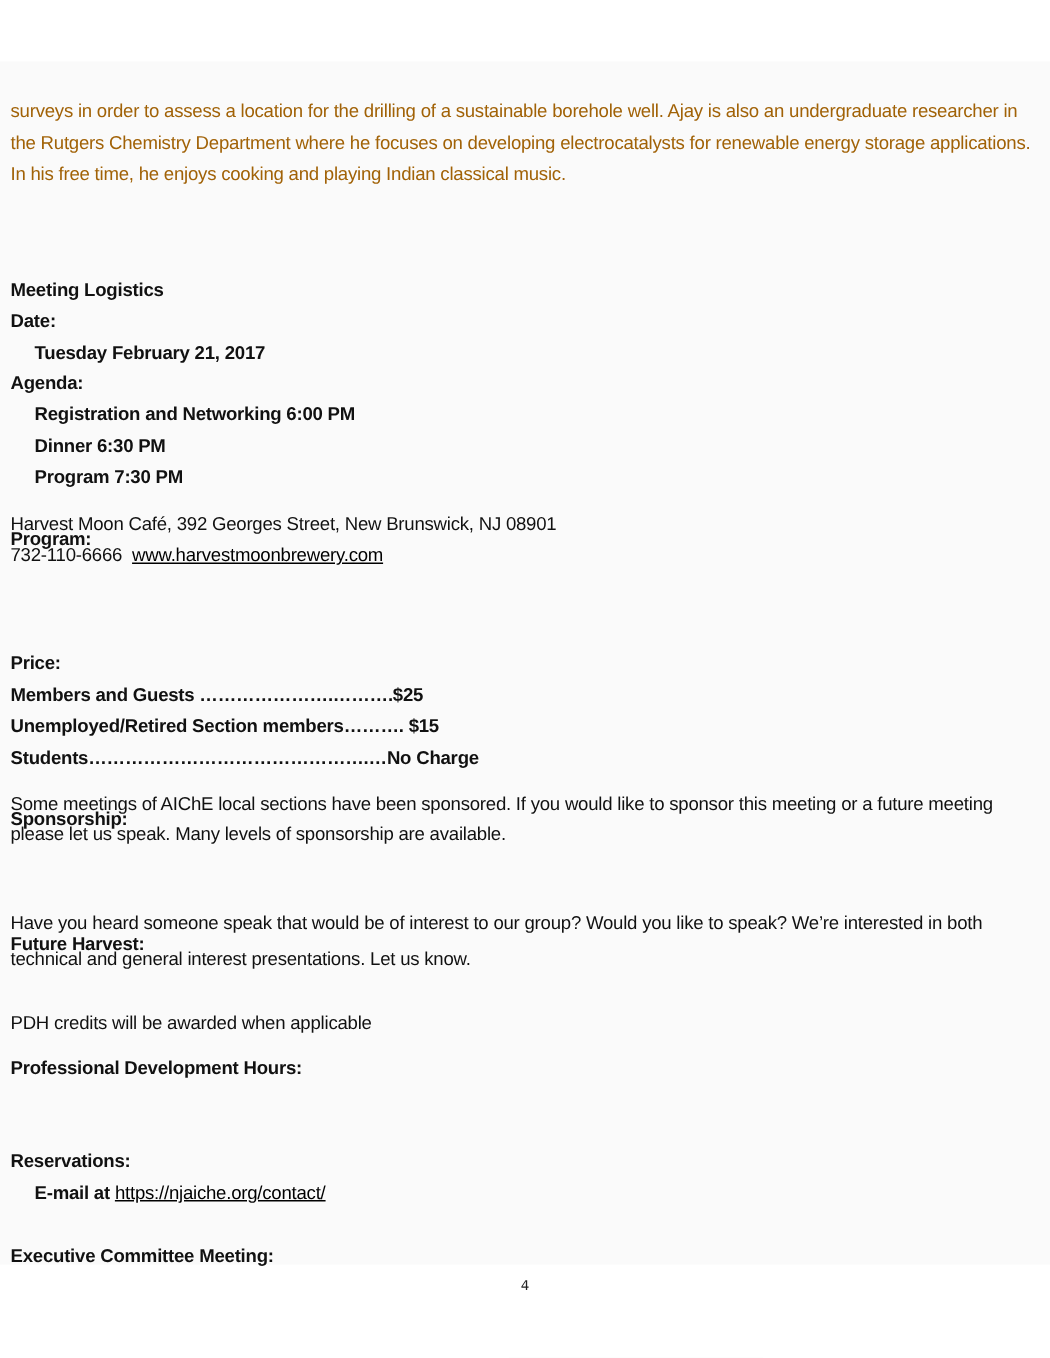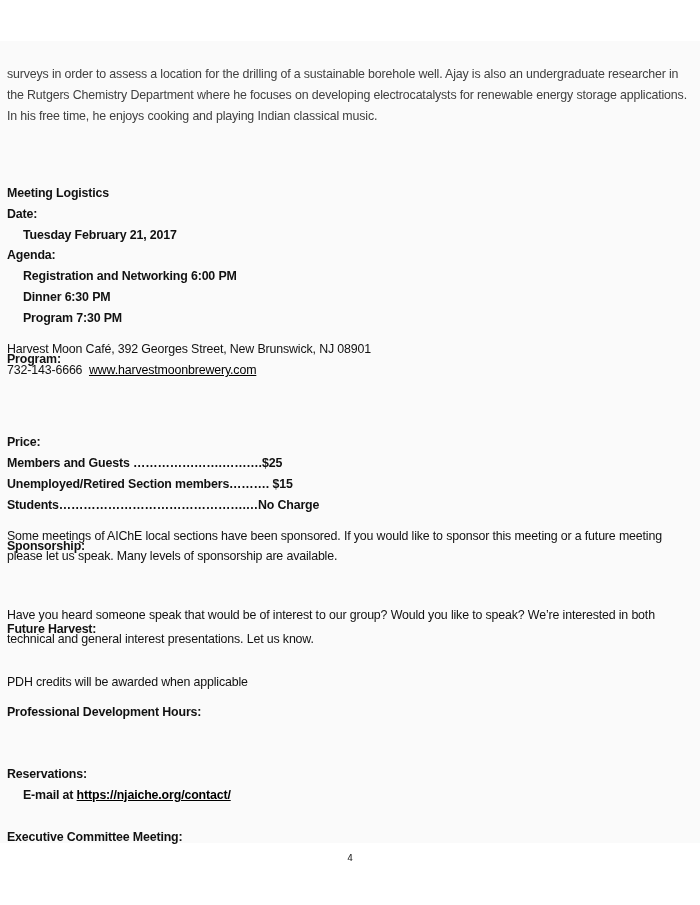--- a/index.html
+++ b/index.html
@@ -10,21 +10,21 @@
   }
   .band {
     position: absolute; left: 0; top: 41px; width: 700px; height: 802px;
     background: #fafafa;
   }
   .line {
     position: absolute; left: 7px; white-space: nowrap;
     font-size: 12.4px; line-height: 16px; color: #111;
     letter-spacing: -0.15px;
   }
-  .gray { color: #404040; }
+  .gray { color: #a16207; }
   .b { font-weight: bold; margin-top: 31px; }
   .ind { left: 23px; }
   a.link { color: #000000; text-decoration: underline; }
   .page-num {
     position: absolute; left: 0; width: 700px; top: 853px; text-align: center;
     font-size: 9px; color: #222; font-family: "DejaVu Sans", sans-serif;
   }
 </style>
 </head>
 <body>
@@ -39,39 +39,39 @@
 <div class="line b" style="top:175px">Date:</div>
 <div class="line b ind" style="top:196px">Tuesday February 21, 2017</div>
 <div class="line b" style="top:216px">Agenda:</div>
 <div class="line b ind" style="top:237px">Registration and Networking 6:00 PM</div>
 <div class="line b ind" style="top:258px">Dinner 6:30 PM</div>
 <div class="line b ind" style="top:279px">Program 7:30 PM</div>
 
 <div class="line b" style="top:320px">Program:</div>
 <div class="line" style="top:341px">Harvest Moon Café, 392 Georges Street, New Brunswick, NJ  08901</div>
 <div class="line" style="top:362px">
-  <span>732-143-6666</span>&nbsp;&nbsp;<a class="link" href="#">www.harvestmoonbrewery.com</a>
+  <span>732-110-6666</span>&nbsp;&nbsp;<a class="link" href="#">www.harvestmoonbrewery.com</a>
 </div>
 
 <div class="line b" style="top:403px">Price:</div>
 <div class="line b" style="top:424px">Members and Guests ………………….……….$25</div>
 <div class="line b" style="top:445px">Unemployed/Retired Section members………. $15</div>
 <div class="line b" style="top:466px">Students……………………………………….…No     Charge</div>
 
 <div class="line b" style="top:507px">Sponsorship:</div>
 <div class="line" style="top:528px">Some meetings of AIChE local sections have been sponsored. If you would like to sponsor this meeting or a future meeting</div>
 <div class="line" style="top:548px">please let us speak. Many levels of sponsorship are available.</div>
 
 <div class="line b" style="top:590px">Future Harvest:</div>
 <div class="line" style="top:607px">Have you heard someone speak that would be of interest to our group? Would you like to speak? We’re interested in both</div>
 <div class="line" style="top:631px">technical and general interest presentations. Let us know.</div>
 
 <div class="line b" style="top:673px">Professional Development Hours:</div>
 <div class="line" style="top:674px">PDH credits will be awarded when applicable</div>
 
 <div class="line b" style="top:735px">Reservations:</div>
 <div class="line b ind" style="top:756px">
-  <span>E-mail at </span><a class="link" style="font-weight:bold" href="#">https://njaiche.org/contact/</a>
+  <span>E-mail at </span><a class="link" style="font-weight:normal" href="#">https://njaiche.org/contact/</a>
 </div>
 
 <div class="line b" style="top:798px">Executive Committee Meeting:</div>
 
 <div class="page-num">4</div>
 
 </body></html>

